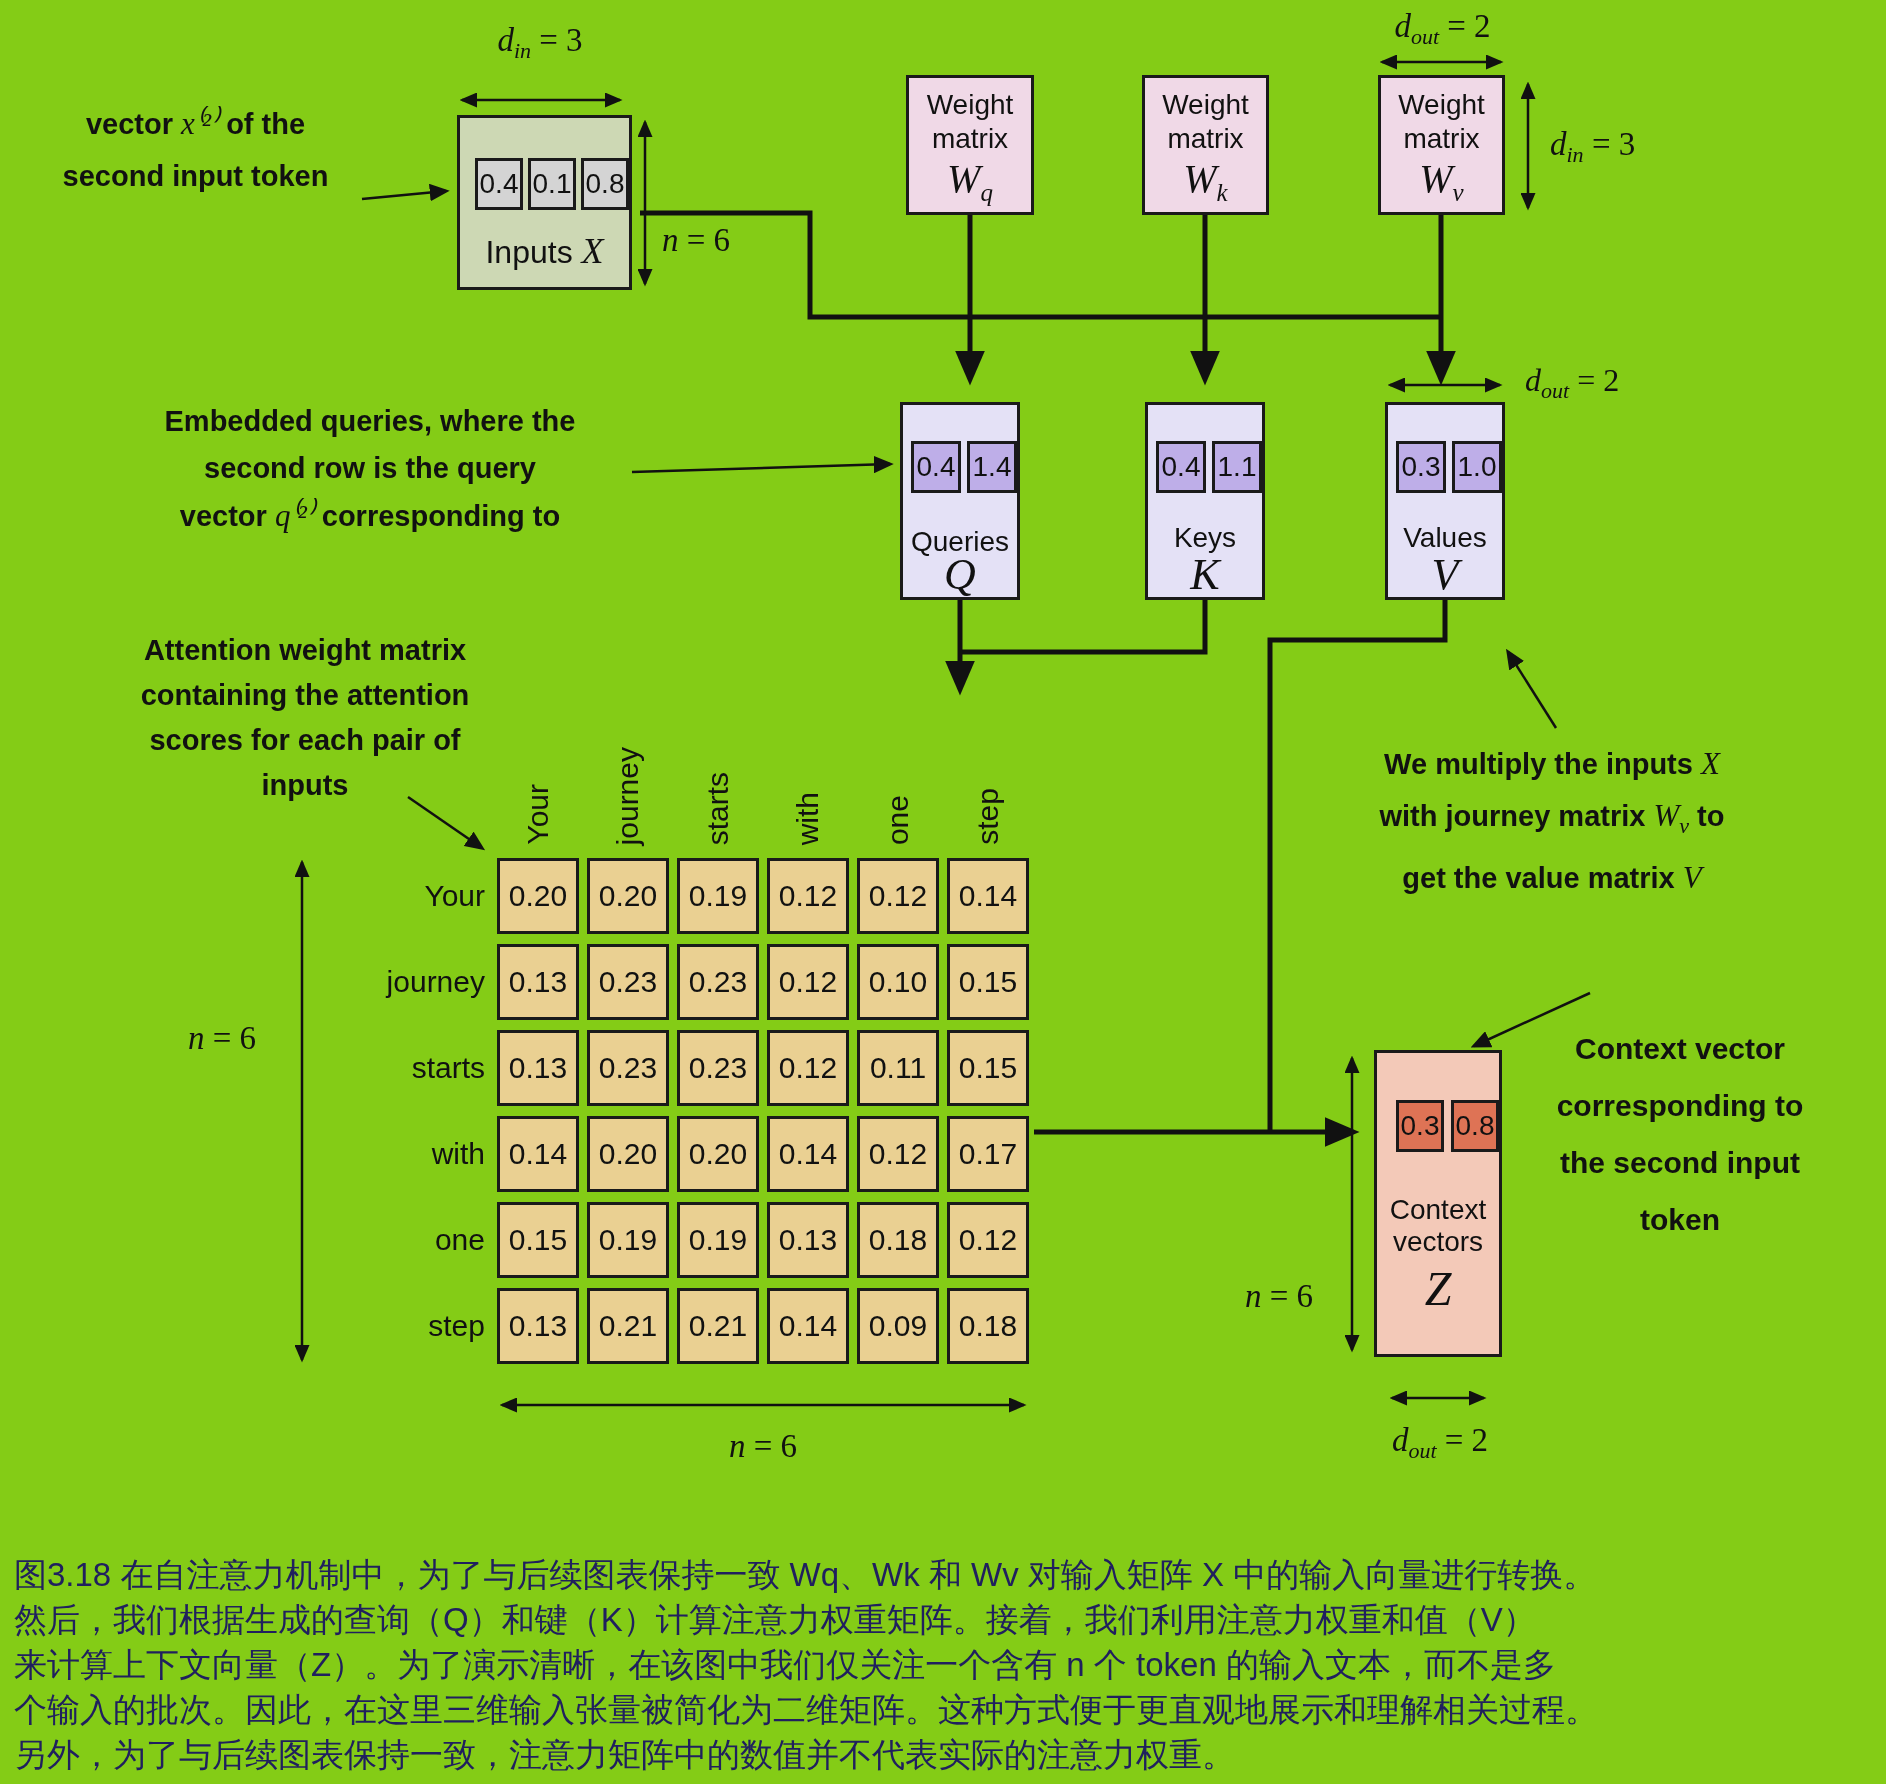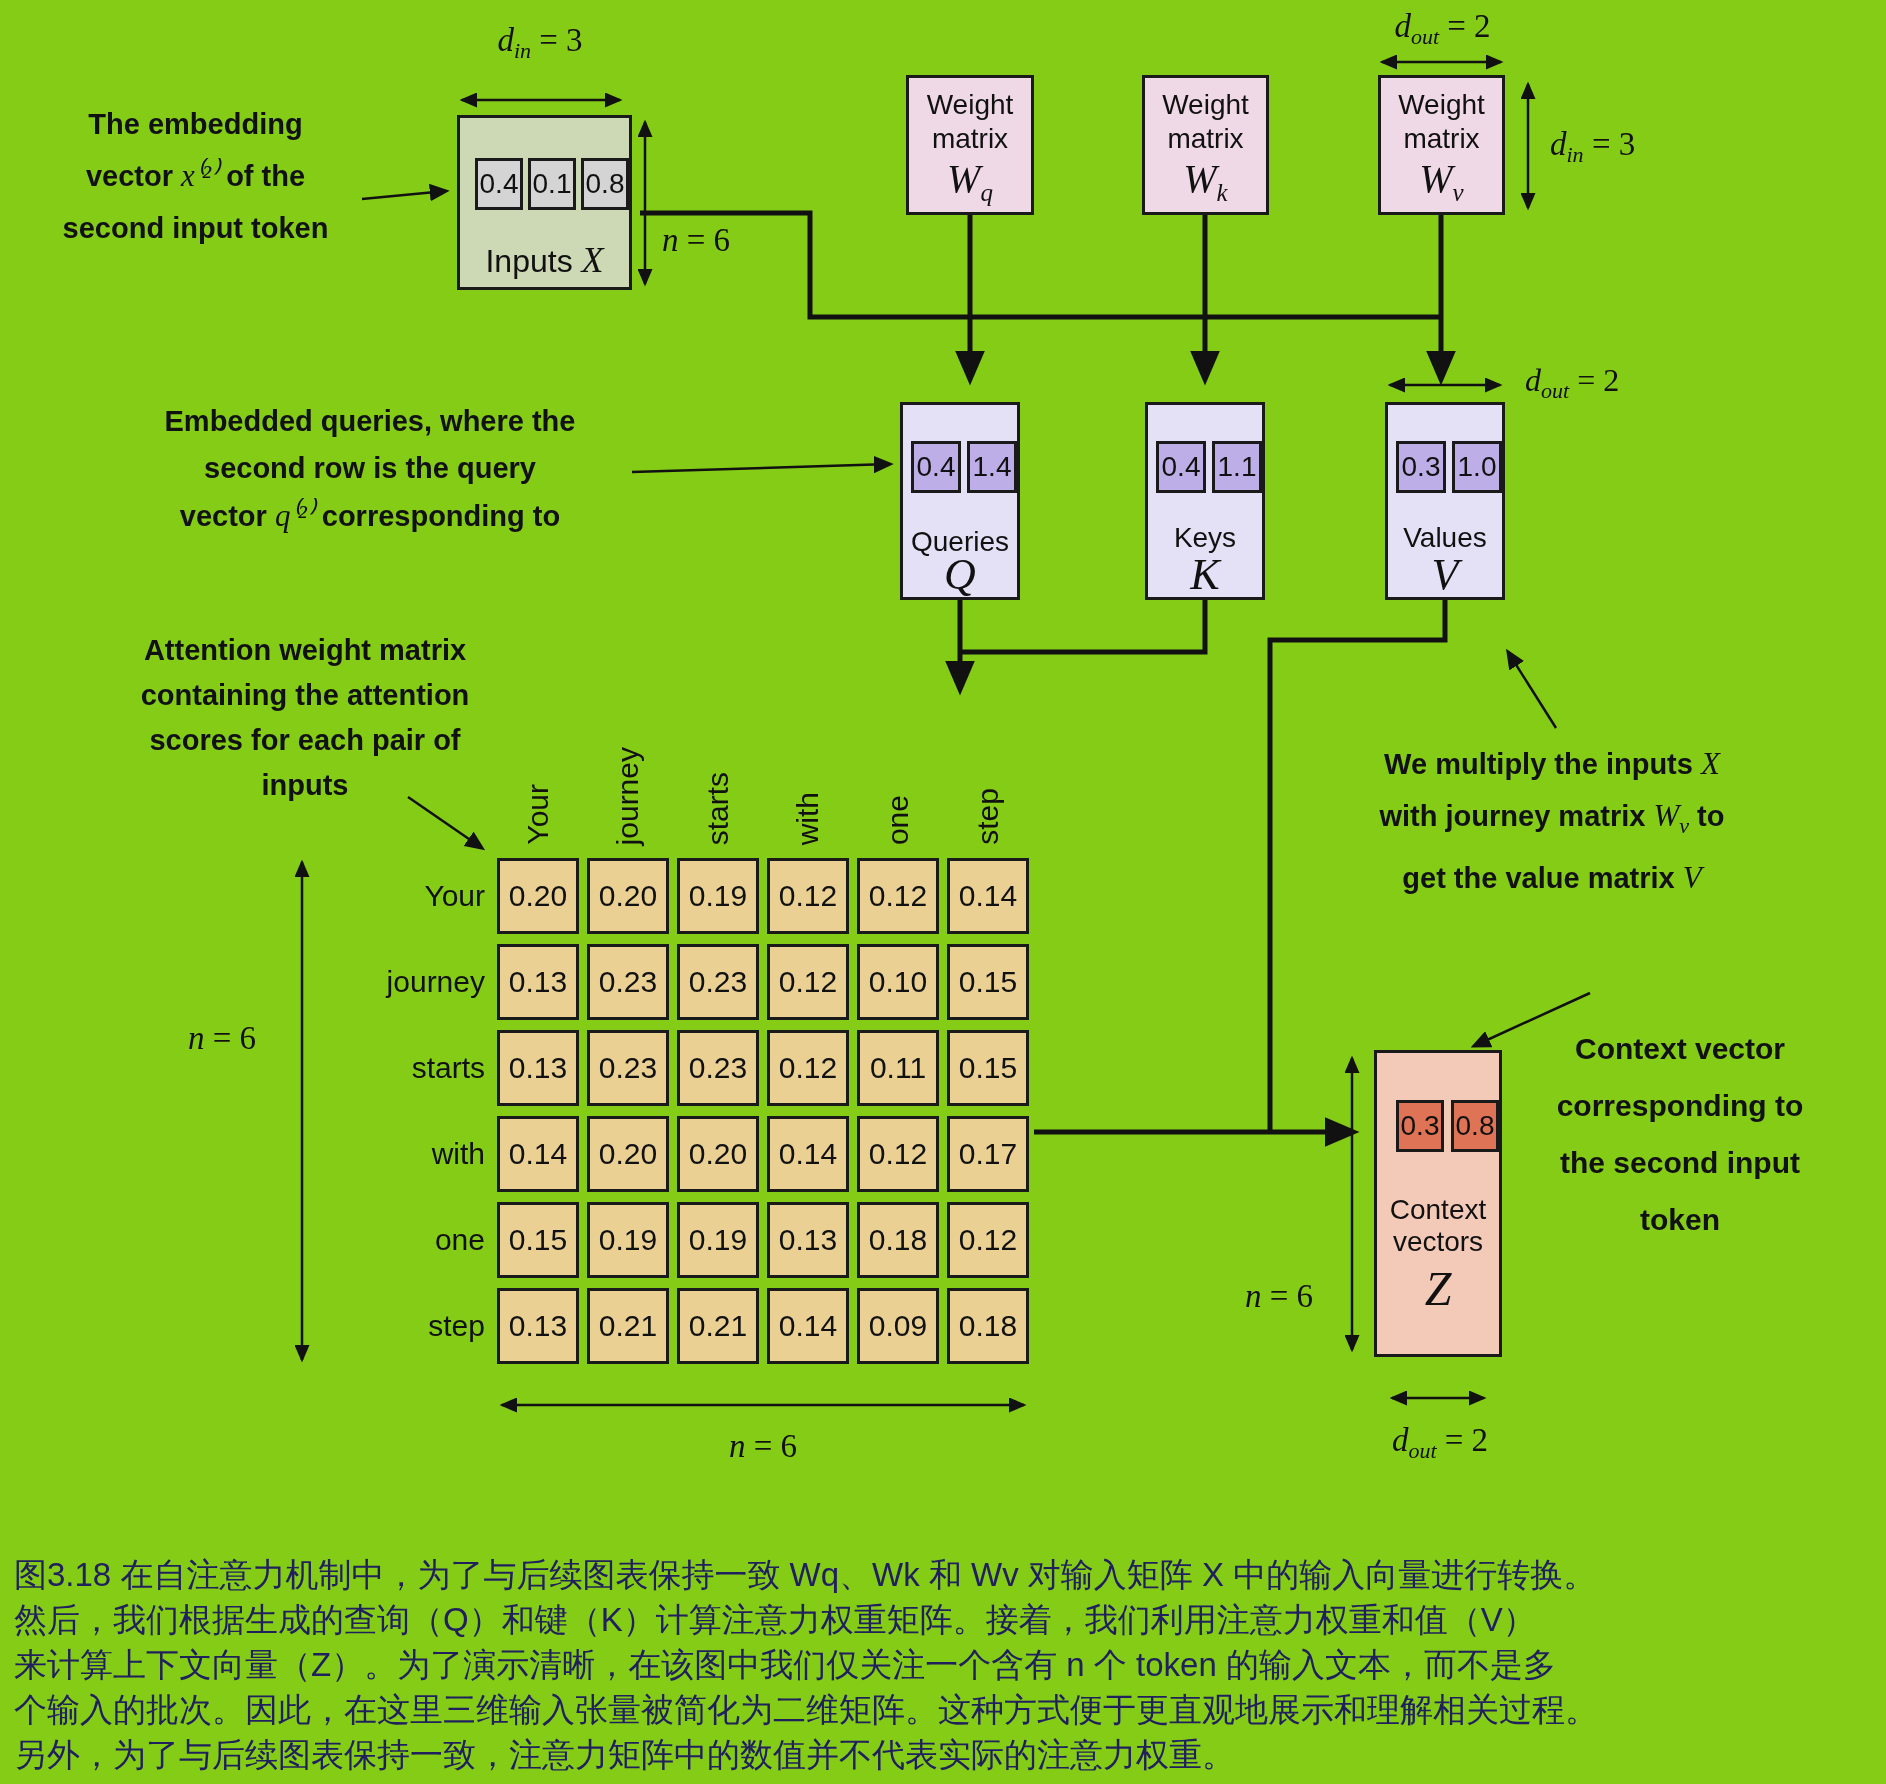--- a/index.html
+++ b/index.html
@@ -83,32 +83,31 @@
     <path d="M408,797 L482,848" stroke="#111" stroke-width="2.5" fill="none" marker-end="url(#ahThin)"></path>
     <path d="M1556,728 L1508,652" stroke="#111" stroke-width="2.5" fill="none" marker-end="url(#ahThin)"></path>
     <path d="M1590,993 L1474,1046" stroke="#111" stroke-width="2.5" fill="none" marker-end="url(#ahThin)"></path>
   </svg>
 
   <div class="dim" style="left:455px;top:22px;width:170px;text-align:center;">
     <span class="base">d</span><span class="sub">in</span><span> = 3</span>
   </div>
 
   <div class="ann" style="left:28px;top:98px;width:335px;line-height:52px;">
-    <div><span>The embedding</span></div>
     <div><span>vector </span><span class="math">x⁽²⁾</span><span> of the</span></div>
     <div><span>second input token</span></div>
   </div>
 
   <div class="box inputs-box" style="left:457px;top:115px;width:175px;height:175px;">
     <div class="cellrow" style="top:40px;">
       <div class="cell gcell">0.4</div>
       <div class="cell gcell">0.1</div>
       <div class="cell gcell">0.8</div>
     </div>
-    <div class="boxlabel" style="position:absolute;left:0;right:0;bottom:5px;font-size:32px;">
+    <div class="boxlabel" style="position:absolute;left:0;right:0;bottom:14px;font-size:32px;">
       <span>Inputs </span><span class="math" style="font-size:36px;">X</span>
     </div>
   </div>
   <div class="dim" style="left:662px;top:222px;">
     <span class="base">n</span><span> = 6</span>
   </div>
 
   <div class="box weight-box" style="left:906px;top:75px;width:128px;height:140px;">
     <div class="boxlabel" style="margin-top:10px;">Weight</div>
     <div class="boxlabel">matrix</div>

